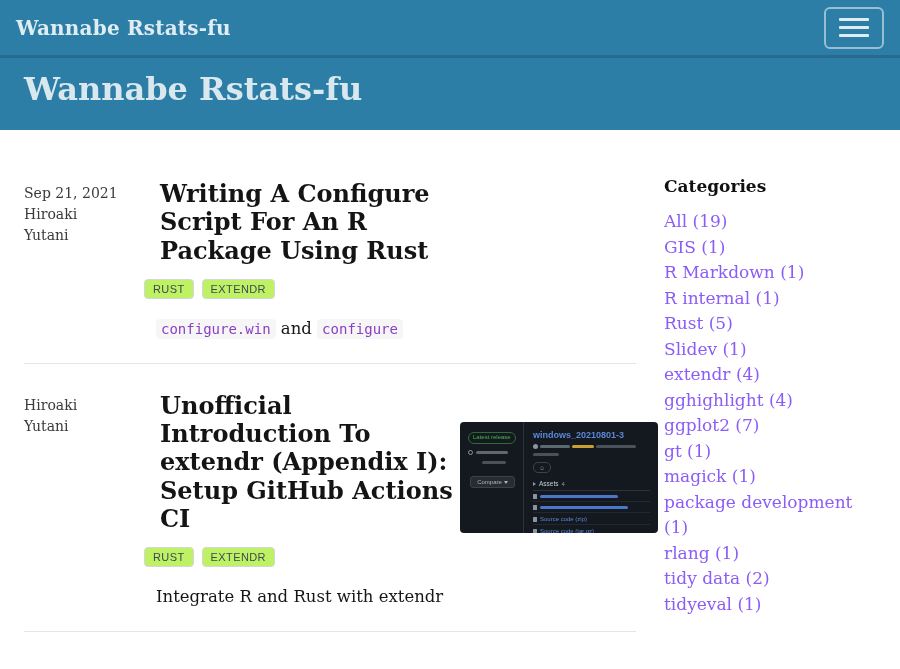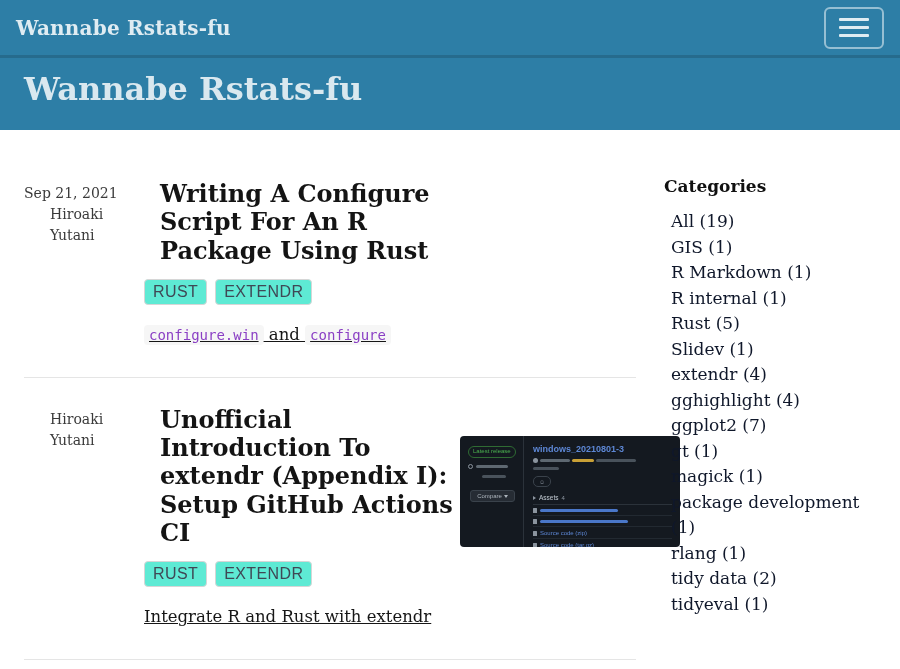--- a/index.html
+++ b/index.html
@@ -36,46 +36,46 @@
     margin: 0; font-size: 32px; font-weight: 700;
     color: rgba(255,255,255,0.82); cursor: pointer;
   }
 
   
   .content { display: flex; padding: 46px 24px 0 24px; gap: 28px; }
   main.posts { width: 612px; flex: none; }
   aside.sidebar { flex: 1; }
 
   
-  article.post { display: flex; padding-bottom: 30px; margin-bottom: 24px; border-bottom: 1px solid #e5e5e5; }
+  article.post { display: flex; padding-bottom: 22px; margin-bottom: 24px; border-bottom: 1px solid #e5e5e5; }
   .post-meta { width: 120px; flex: none; font-size: 14px; color: #3a3a3a; line-height: 1.5; padding-top: 7px; }
-  .post-meta .author { max-width: 64px; margin-left: 26px; }
+  .post-meta .author { max-width: 64px; }
   .post-body { flex: 1; min-width: 0; }
   .post-title {
     margin: 4px 0 0 16px; font-size: 24px; line-height: 1.18; font-weight: 700;
     color: #141414; max-width: 300px; cursor: pointer;
   }
   .title-row { display: flex; align-items: flex-end; }
   .title-row .post-title { flex: none; width: 300px; }
 
   .tags { display: flex; gap: 8px; margin-top: 14px; }
   .tag {
-    font-family: "Liberation Sans", sans-serif; font-size: 16px; letter-spacing: 0.4px;
+    font-family: "Liberation Sans", sans-serif; font-size: 11px; letter-spacing: 0.4px;
     color: #3f4855; border: 1px solid #d6d6d6; border-radius: 4px;
-    padding: 3px 8px; background: #5eead4; white-space: nowrap;
-  }
-  .desc { margin: 18px 0 0 0; font-size: 16.5px; line-height: 1.45; color: #161616; text-decoration: underline; }
+    padding: 3px 8px; background: #bef264; white-space: nowrap;
+  }
+  .desc { margin: 18px 0 0 12px; font-size: 16.5px; line-height: 1.45; color: #161616; }
   code.inline {
     font-family: "DejaVu Sans Mono", monospace; font-size: 14px;
     color: #8a3fc4; background: #f6f6f6; padding: 2px 5px; border-radius: 4px;
   }
 
   
   .thumb {
-    width: 220px; height: 111px; flex: none; margin-left: auto; margin-top: 4px;
+    width: 198px; height: 111px; flex: none; margin-left: auto; margin-top: 4px;
     background: #141920; border-radius: 4px; overflow: hidden;
     display: flex; font-family: "Liberation Sans", sans-serif; cursor: pointer;
   }
   .thumb-left {
     width: 64px; flex: none; padding: 10px 6px 6px 8px;
     border-right: 1px solid #2b323a;
     display: flex; flex-direction: column; gap: 6px;
   }
   .badge-green {
     color: #4cb350; border: 1px solid #2f6b33; border-radius: 7px;
@@ -105,21 +105,21 @@
   .assets-caret { width: 0; height: 0; border-top: 2px solid transparent; border-bottom: 2px solid transparent; border-left: 3px solid #8b949e; }
   .assets-count { color: #8b949e; font-size: 6px; }
   .asset-list { margin-top: 3px; border-top: 1px solid #2b323a; }
   .asset-row { display: flex; align-items: center; gap: 3px; padding: 3px 0 2px; border-bottom: 1px solid #222931; }
   .file-ico { width: 4px; height: 5px; background: #8b949e; flex: none; border-radius: 0.5px; }
   .asset-link { color: #5d87d5; font-size: 6px; white-space: nowrap; }
 
   
   .sidebar h3 { margin: 0 0 13px 0; font-size: 17px; font-weight: 700; color: #111; }
   .sidebar ul { list-style: none; margin: 0; padding: 0; }
-  .sidebar li { font-size: 17px; line-height: 1.5; color: #0f172a; margin-left: 7px; }
+  .sidebar li { font-size: 17px; line-height: 1.5; color: #8b5cf6; }
   .sidebar li a { color: inherit; text-decoration: none; cursor: pointer; }
 </style>
 </head>
 <body>
 
 <nav class="navbar">
   <a class="navbar-brand">Wannabe Rstats-fu</a>
   <button class="toggler">
     <span class="line"></span>
     <span class="line"></span>

